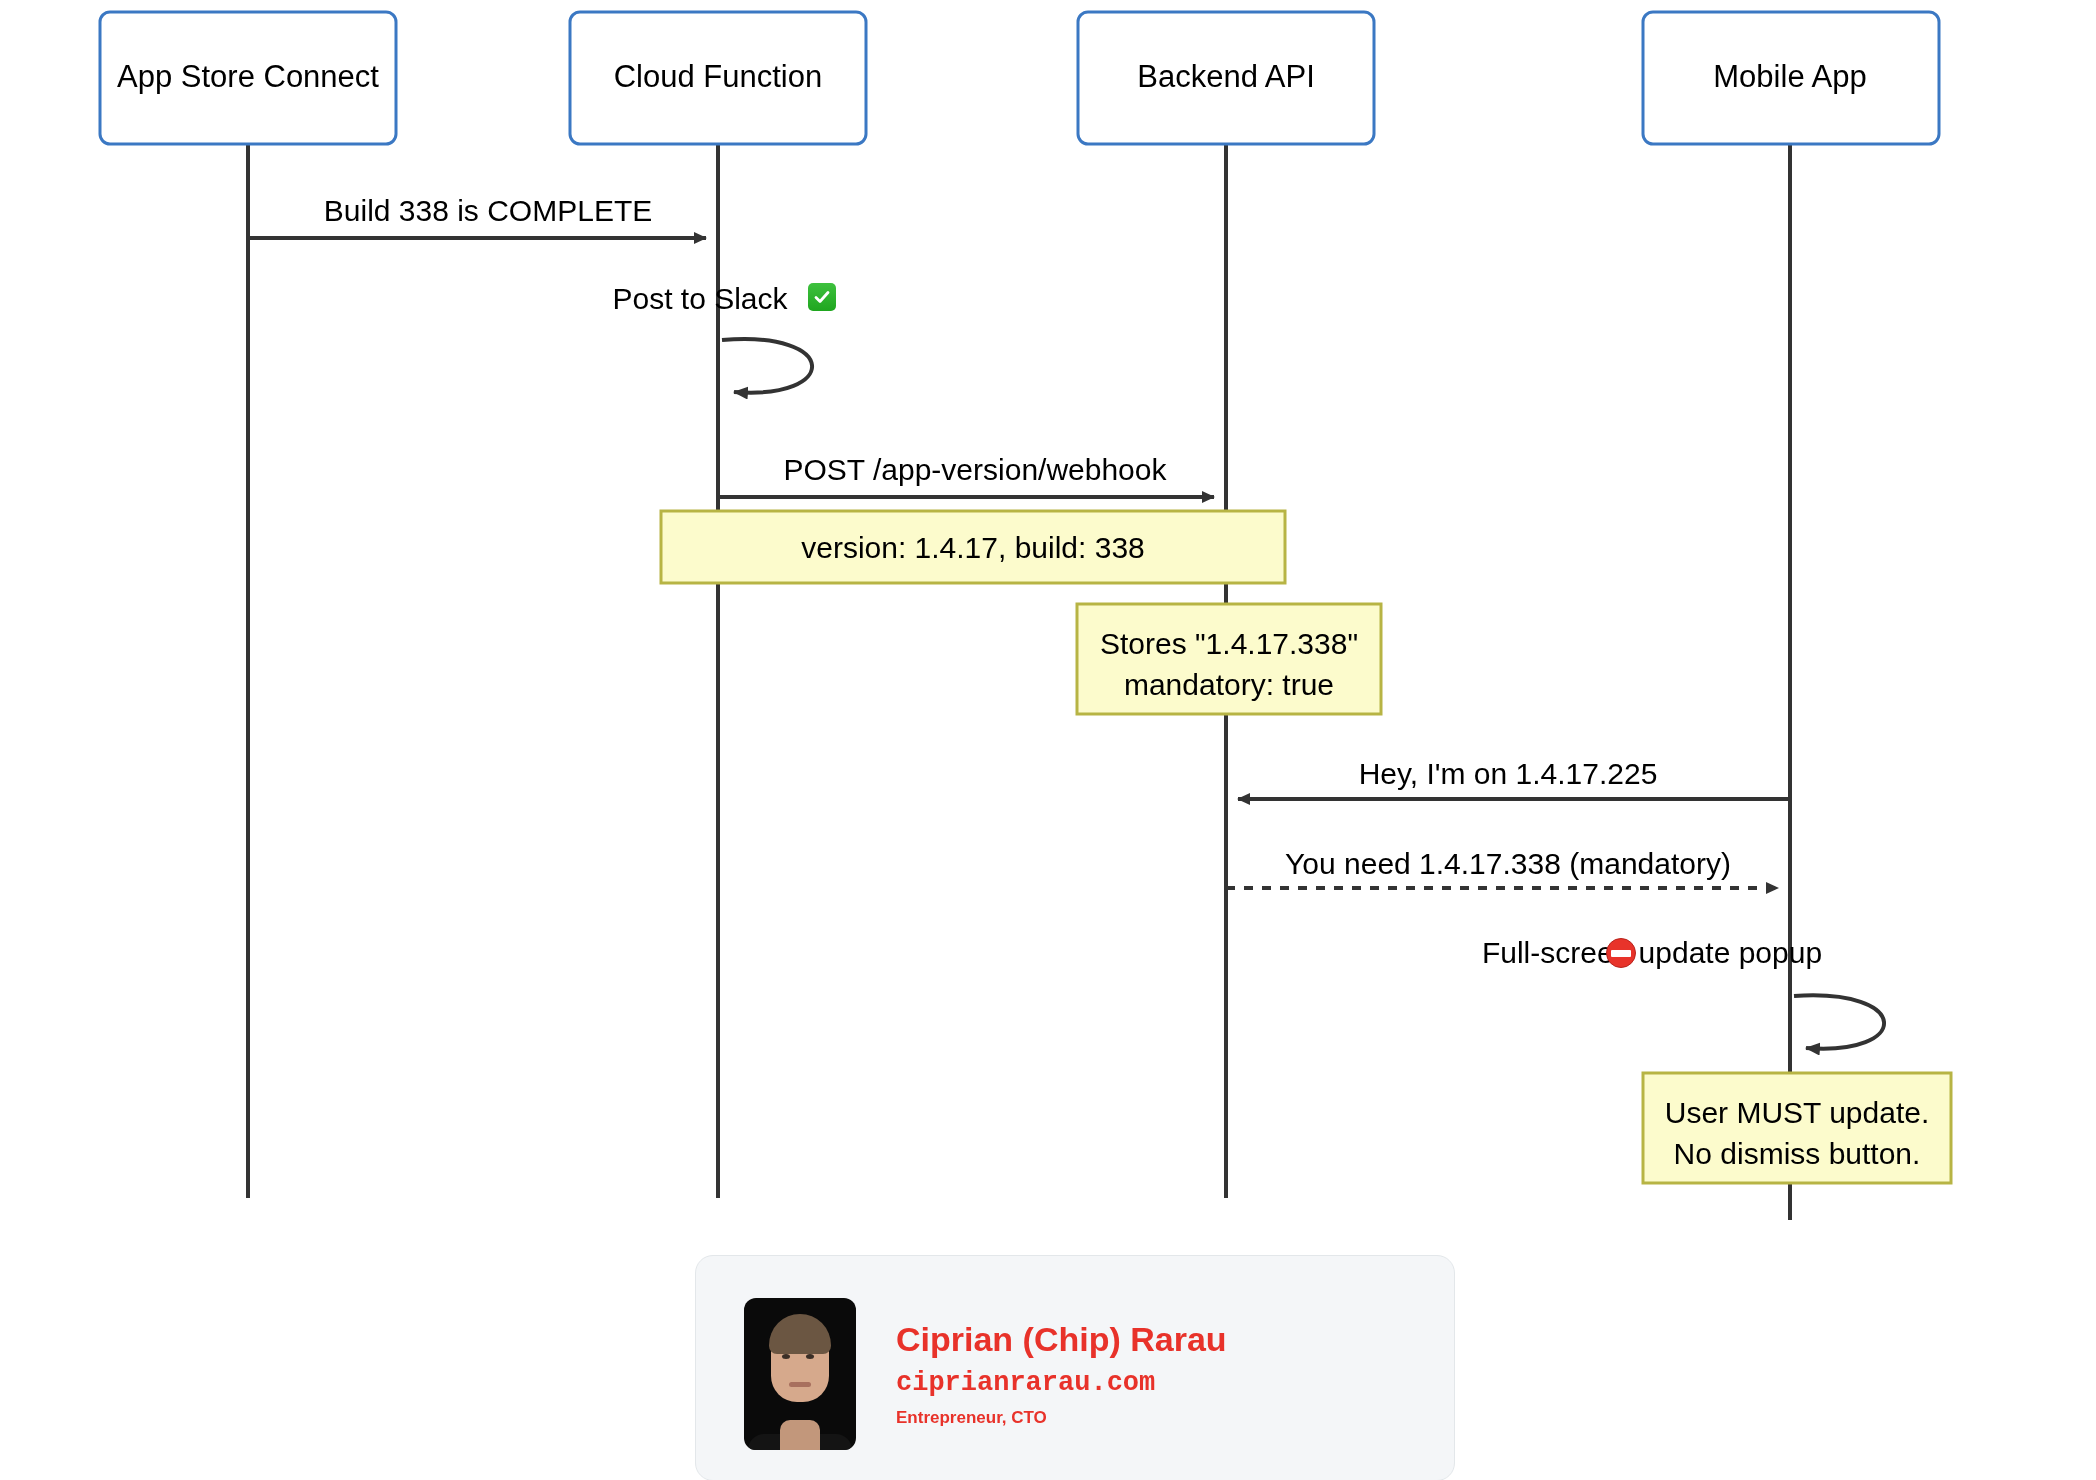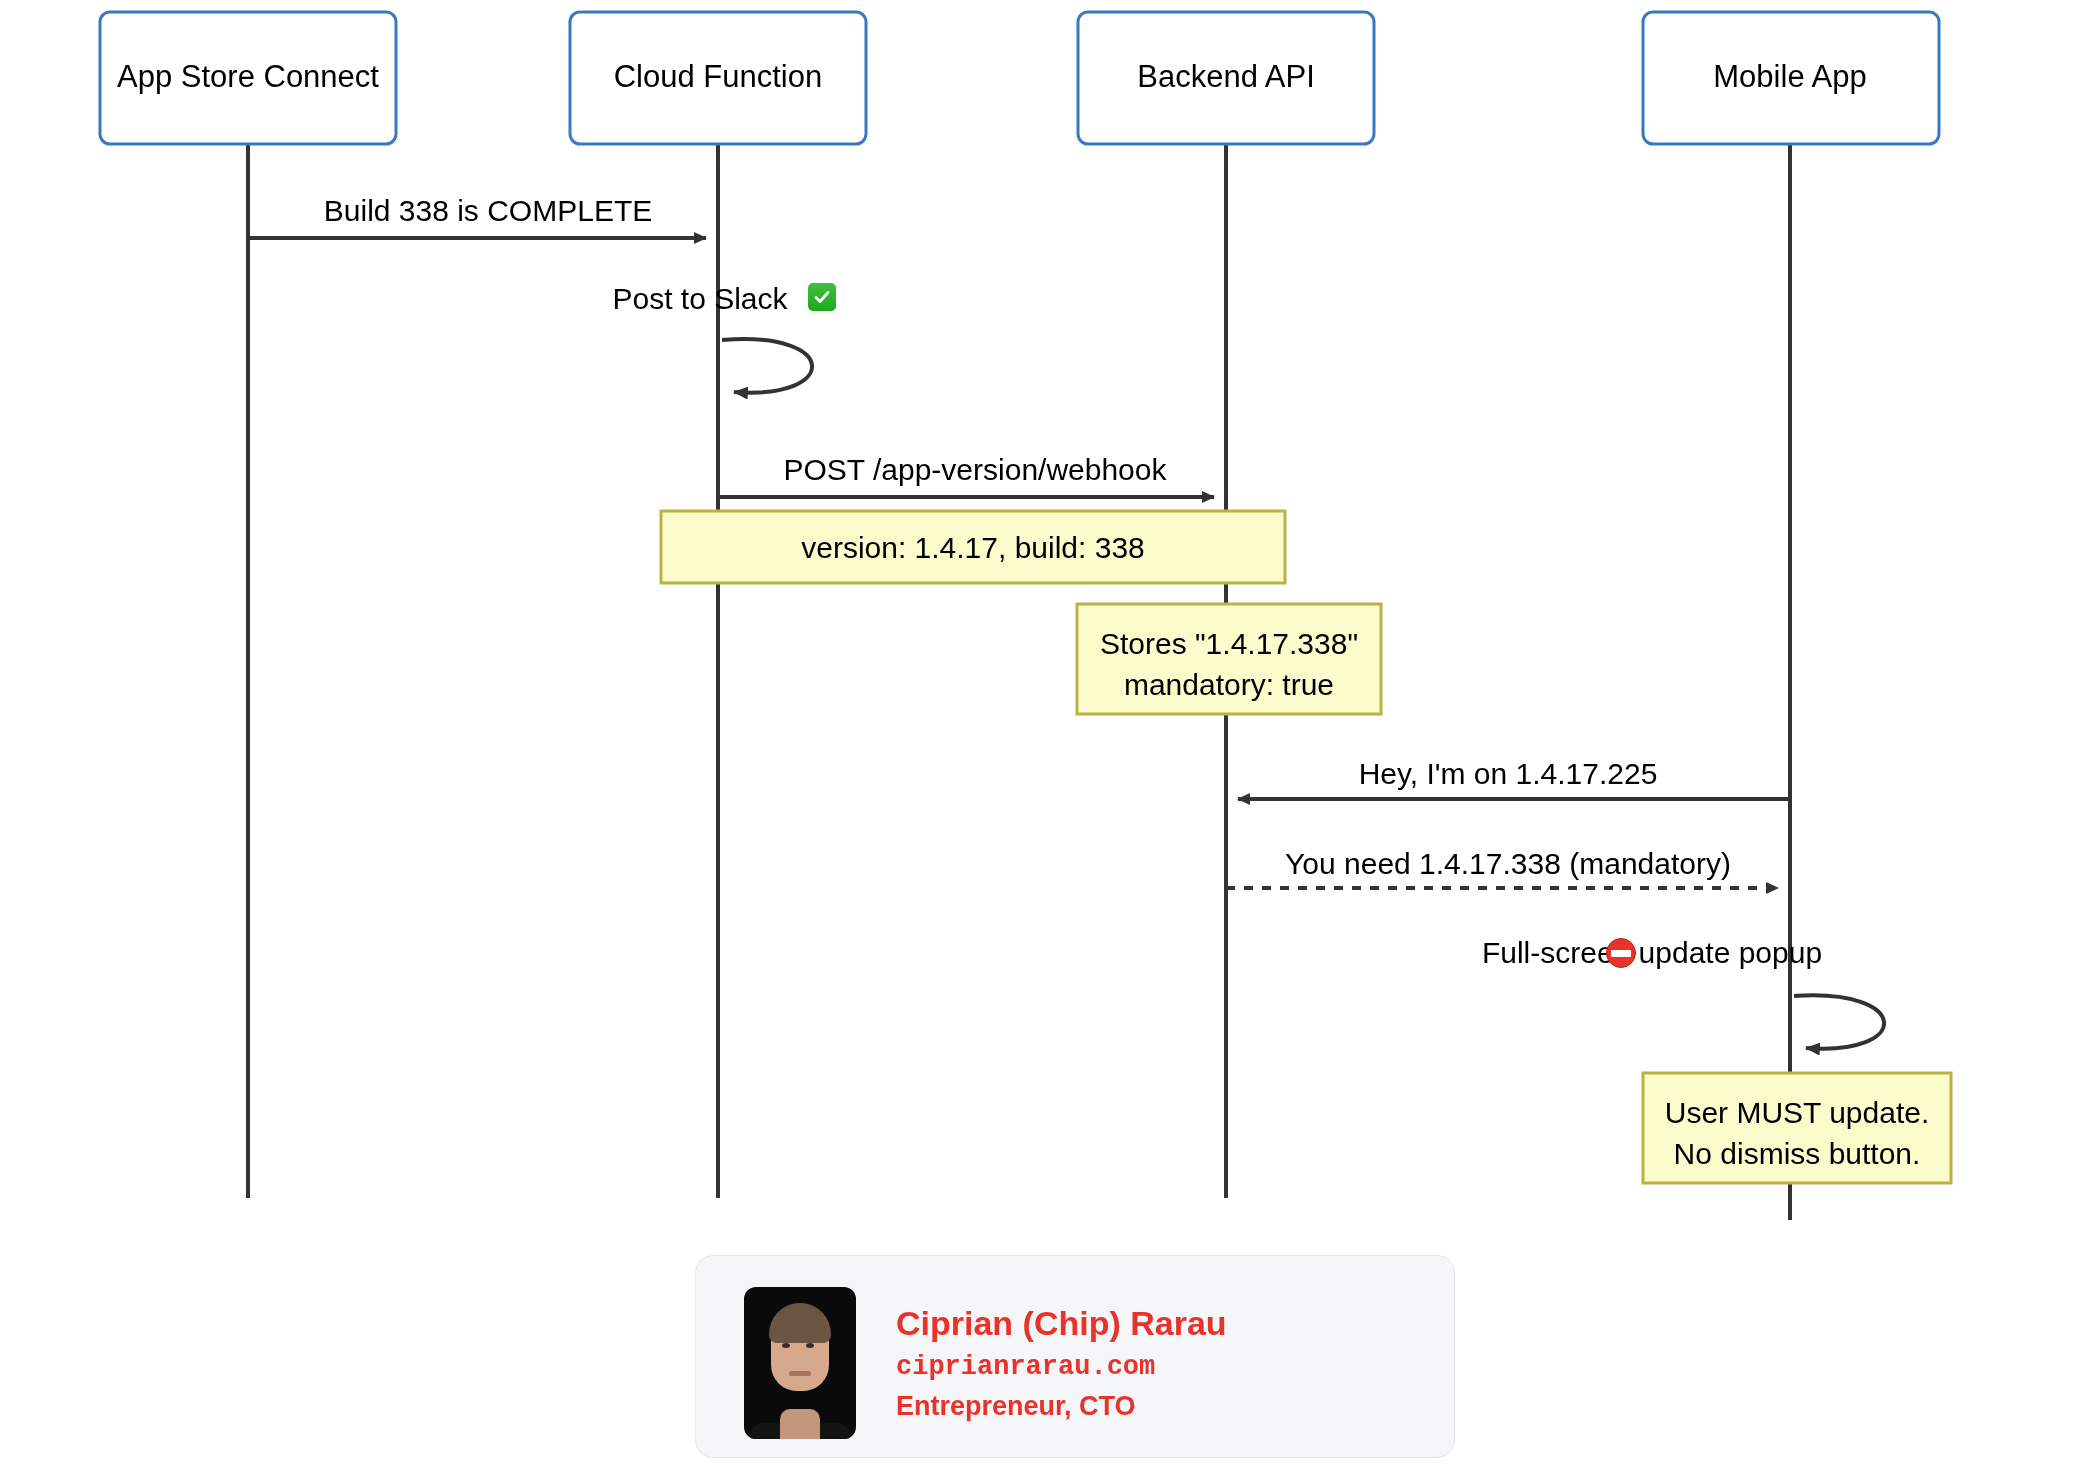--- a/index.html
+++ b/index.html
@@ -42,21 +42,21 @@
     font-size: 30px;
     fill: #000000;
     text-anchor: middle;
   }
   
   #card {
     position: absolute;
     left: 695px;
     top: 1255px;
     width: 760px;
-    height: 203px;
+    height: 226px;
     background: #f4f6f8;
     border: 1px solid #e3e7ea;
     border-radius: 18px;
     display: flex;
     align-items: center;
     padding: 12px 0 0 48px;
   }
   #avatar {
     width: 112px;
     height: 152px;
@@ -129,21 +129,21 @@
   }
   #card-site {
     font-size: 27px;
     font-weight: bold;
     color: #e8322a;
     margin-bottom: 10px;
     white-space: nowrap;
     font-family: Liberation Mono, monospace;
   }
   #card-role {
-    font-size: 27px;
+    font-size: 17px;
     font-weight: bold;
     color: #e8322a;
     white-space: nowrap;
     margin-top: 12px;
   }
   .check-badge {
     position: absolute;
     width: 28px; height: 28px;
     border-radius: 5px;
     background: linear-gradient(#3ec13e, #1fa61f);

